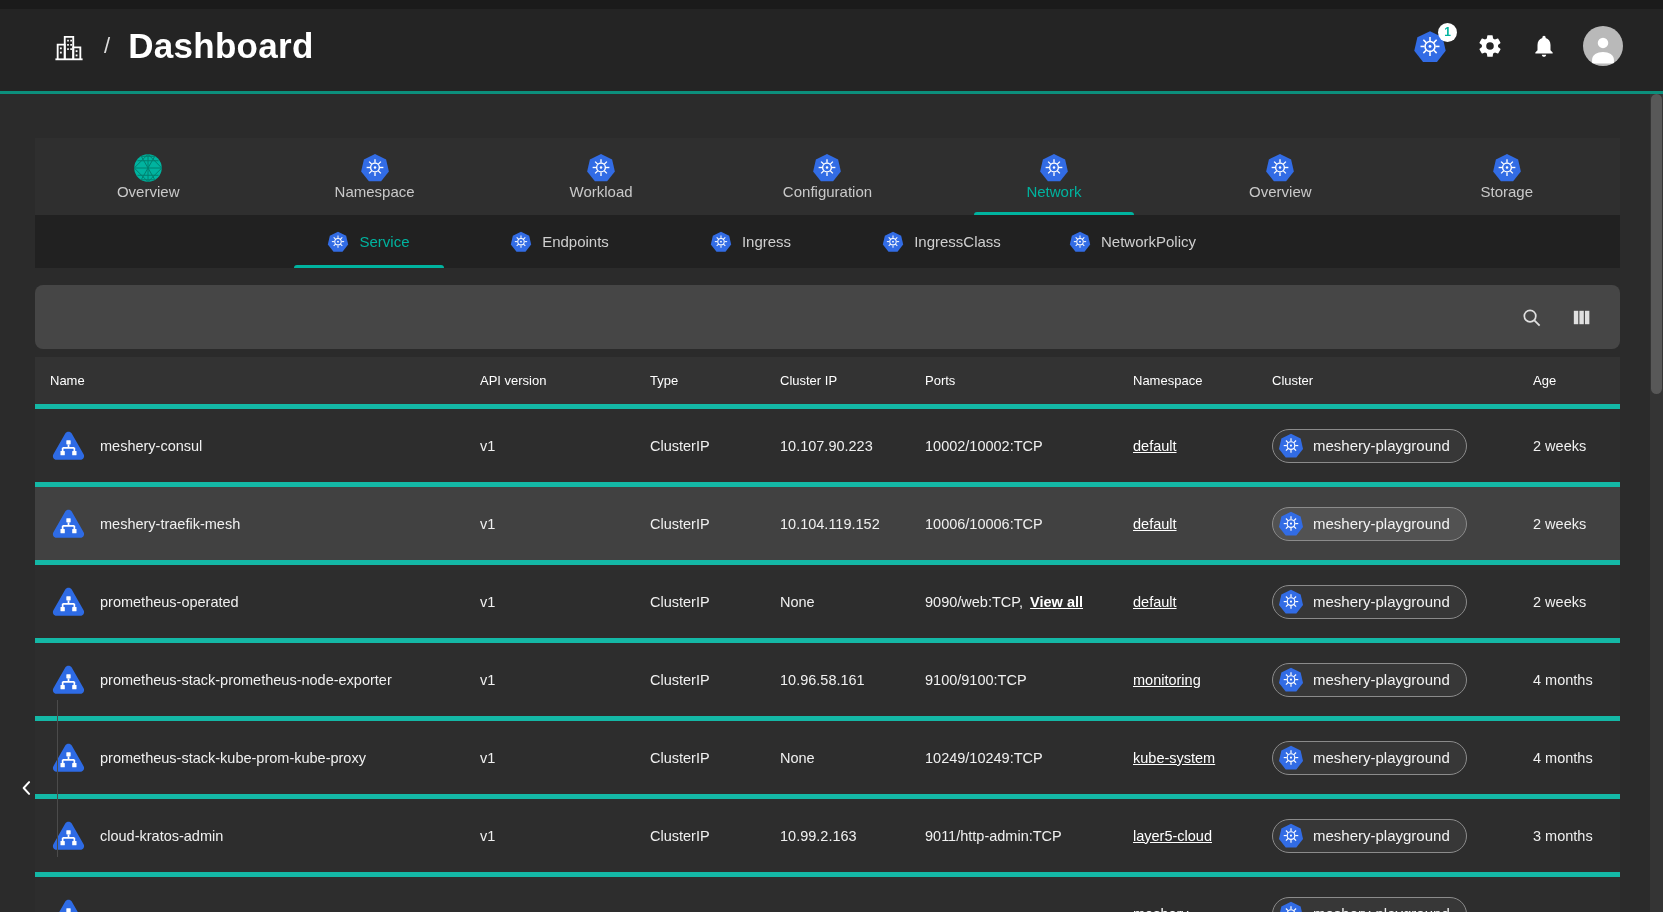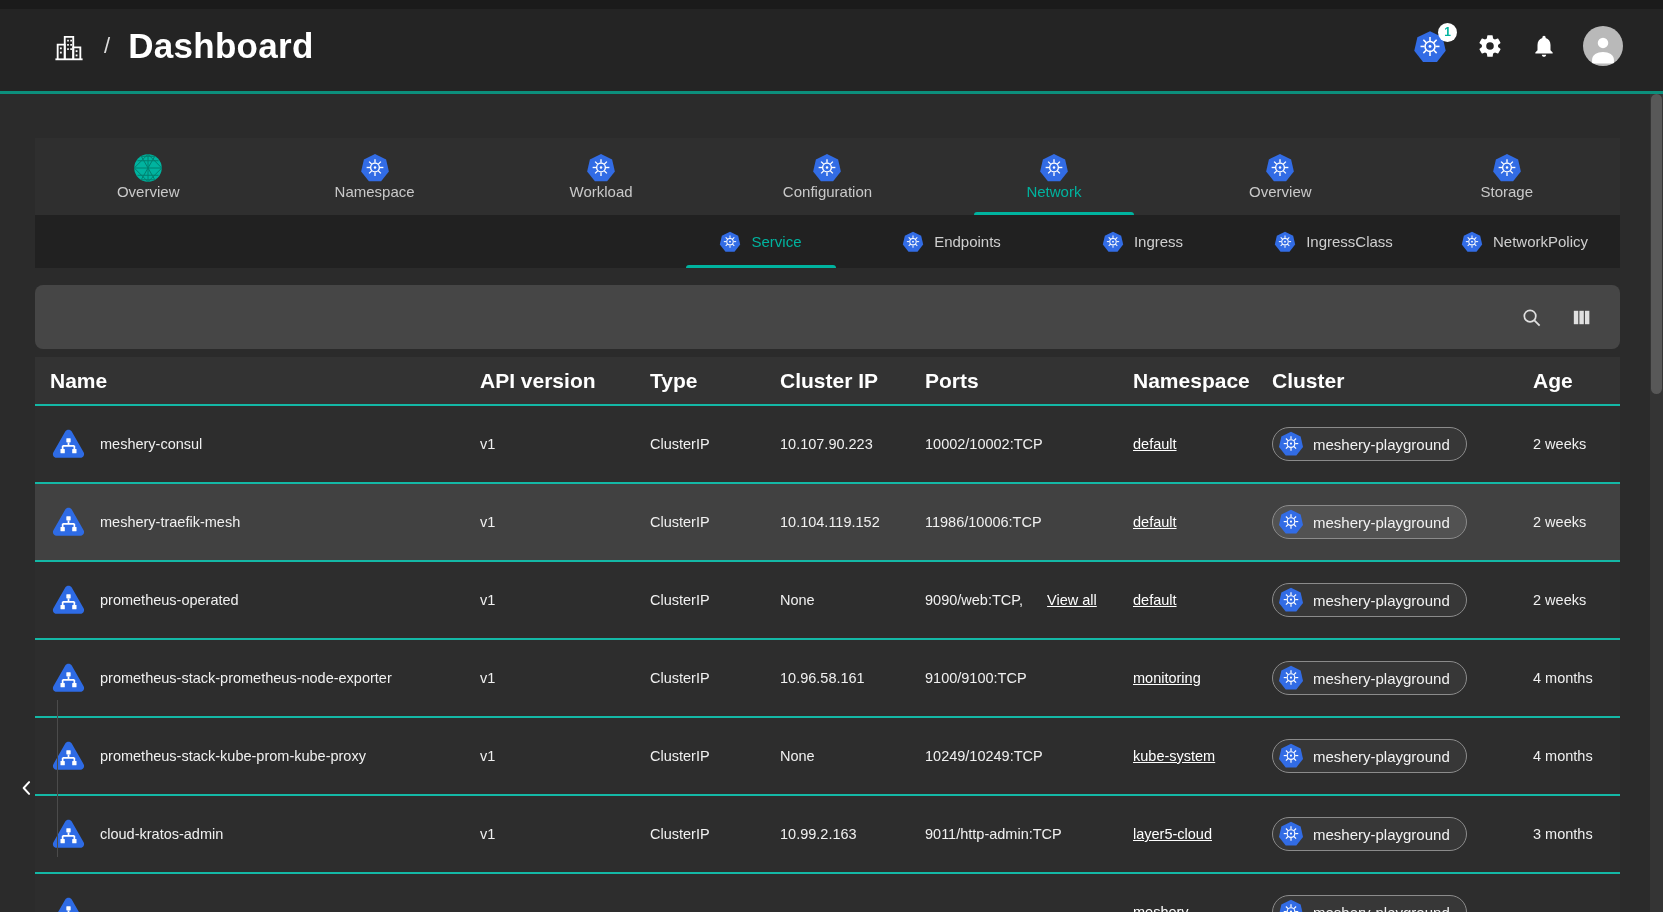--- a/index.html
+++ b/index.html
@@ -29,44 +29,44 @@
   .content { width:1585px; margin:0 auto 0 35px; }
 
   .main-tabs { margin-top:44px; height:77px; background:#2f2f2f; display:flex; }
   .tab { position:relative; flex:1; display:flex; flex-direction:column; align-items:center; justify-content:center; cursor:pointer; }
   .tab .tab-icon svg { width:30px; height:30px; display:block; }
   .tab .tab-label { font-size:15px; color:#c9c9c9; }
   .tab.active .tab-label { color:#00B39F; }
   .tab.active::after { content:""; position:absolute; bottom:0; left:50%; transform:translateX(-50%);
     width:160px; height:3px; background:#00B39F; border-radius:3px 3px 0 0; }
 
-  .sub-tabs { height:53px; background:#212121; display:flex; padding-left:238px;justify-content:flex-end; }
+  .sub-tabs { height:53px; background:#212121; display:flex; padding-left:238px; }
   .subtab { position:relative; width:191px; display:flex; align-items:center; justify-content:center; gap:10px; cursor:pointer; }
   .subtab .sub-icon svg { width:22px; height:22px; display:block; }
   .subtab .sub-label { font-size:15px; color:#cfcfcf; }
   .subtab.active .sub-label { color:#00B39F; }
   .subtab.active::after { content:""; position:absolute; bottom:0; left:50%; transform:translateX(-50%);
     width:150px; height:3px; background:#00B39F; border-radius:3px 3px 0 0; }
 
   .toolbar { margin-top:17px; height:64px; background:#464646; border-radius:8px;
     display:flex; align-items:center; justify-content:flex-end; gap:20px; padding-right:24px; }
   .toolbar .iconbtn svg { width:23px; height:23px; }
 
   
   .table { margin-top:8px; }
   .thead, .trow { display:grid; grid-template-columns:445px 170px 130px 145px 208px 139px 261px 1fr; align-items:center; }
-  .thead { height:47px; background:#333333; font-weight:bold; font-size:21px; color:#ffffff; }
+  .thead { height:47px; background:#333333; font-weight:normal; font-size:13px; color:#ffffff; }
   .thead .cell:first-child { padding-left:15px; }
-  .trow { height:78px; background:#2d2d2d; border-top:2px solid #14b8a6; font-size:14.5px; color:#f0f0f0; }
+  .trow { height:78px; background:#2d2d2d; border-top:5px solid #14b8a6; font-size:14.5px; color:#f0f0f0; }
   .trow.highlighted { background:#414141; }
   .cell { overflow:hidden; white-space:nowrap; }
   .name-cell { display:flex; align-items:center; gap:13px; padding-left:15px; }
   .svc-ic { width:37px; height:40px; flex:0 0 auto; }
   .ns-link, .view-all { color:#ffffff; text-decoration:underline; cursor:pointer; }
-  .view-all { margin-left:24px; }
+  .view-all { margin-left:7px;font-weight:bold; }
   .chip { display:inline-flex; align-items:center; gap:9px; height:34px; padding:0 16px 0 5px;
     border:1px solid #8b8b8b; border-radius:17px; background:rgba(255,255,255,0.05); cursor:pointer; max-width:206px; }
   .trow.highlighted .chip { background:rgba(255,255,255,0.09); }
   .chip .chip-ic svg { width:26px; height:26px; display:block; }
   .chip .chip-label { font-size:15px; color:#f2f2f2; }
 
   
   .scrollbar { position:fixed; top:94px; right:0; bottom:0; width:13px; background:#343434; }
   .scroll-thumb { position:absolute; top:0; left:1px; width:11px; height:300px; background:#585858; border-radius:6px; cursor:pointer; }
   .drawer-line { position:fixed; left:57px; top:700px; height:157px; width:1px; background:#4b4b4b; }
@@ -351,21 +351,21 @@
     <div class="cell name-cell">
       <svg class="svc-ic">
               <use href="#sym-svc"></use>
             </svg>
       <span>meshery-traefik-mesh</span>
     </div>
     <div class="cell">v1</div>
     <div class="cell">ClusterIP</div>
     <div class="cell">10.104.119.152</div>
     <div class="cell">
-      <span>11986/10006:TCP</span>
+      <span>10006/10006:TCP</span>
     </div>
     <div class="cell">
       <a class="ns-link">default</a>
     </div>
     <div class="cell">
       <div class="chip">
         <span class="chip-ic">
                 <svg>
                   <use href="#sym-k8s"></use>
                 </svg>

